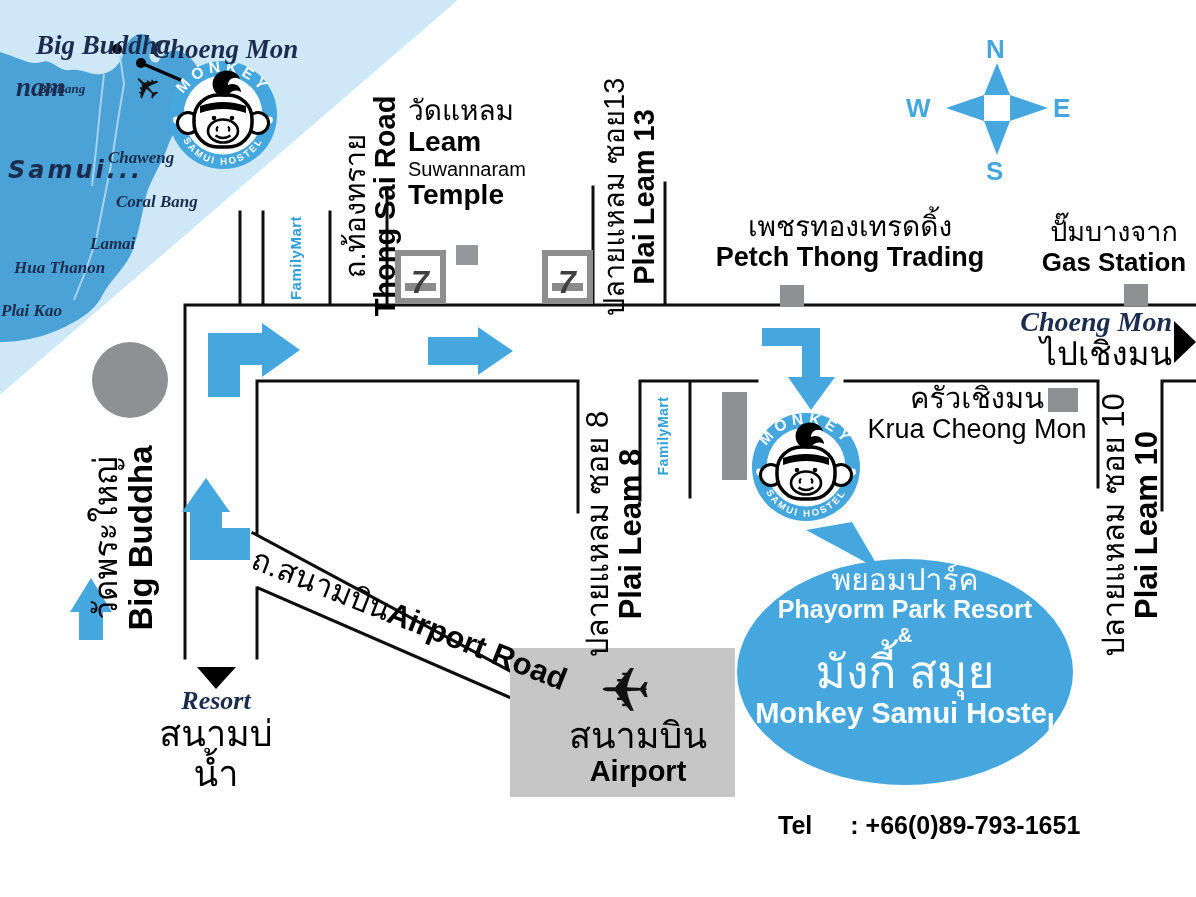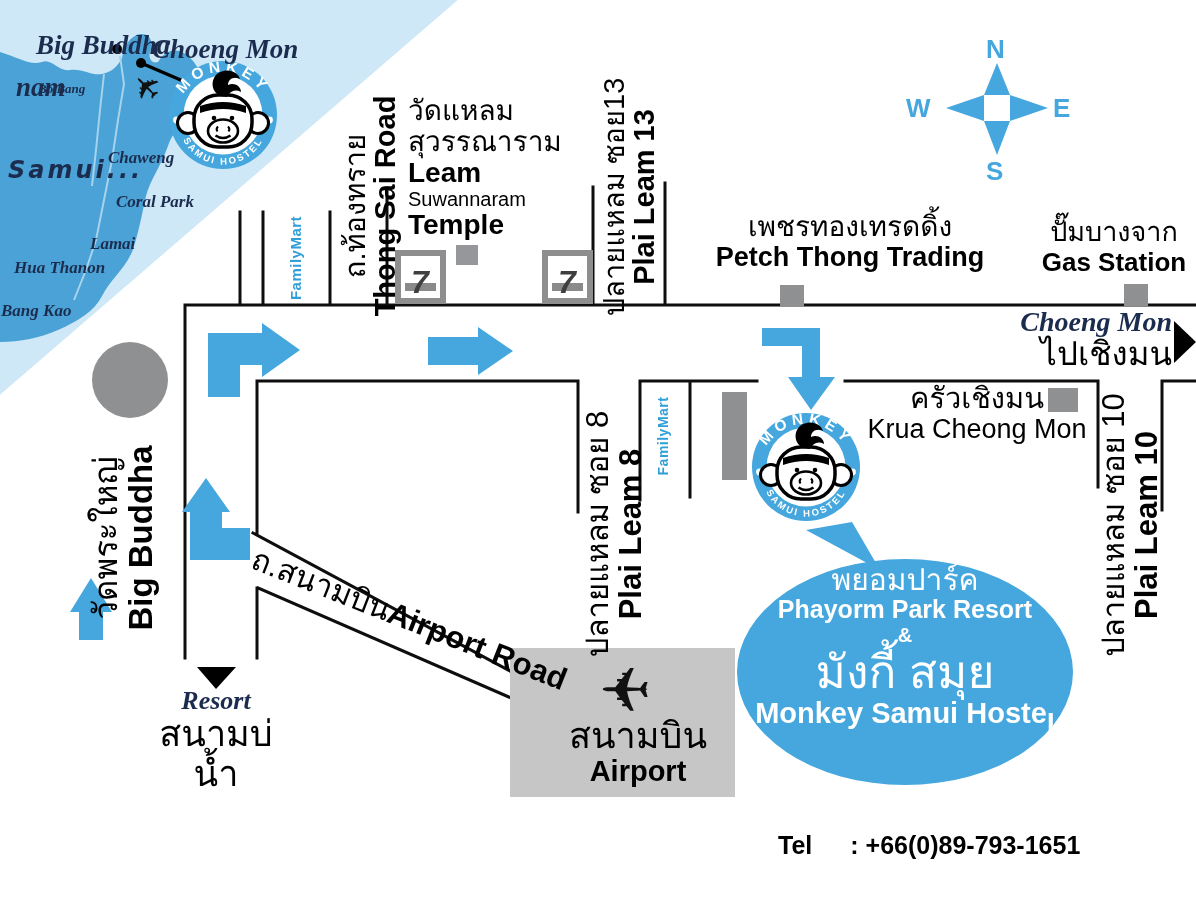--- a/index.html
+++ b/index.html
@@ -143,33 +143,32 @@
     </g>
   </g>
 </svg>
 
 <div class="ilbl" style="left:36px;top:32px;font-size:27px">Big Buddha</div>
 <div class="ilbl" style="left:152px;top:36px;font-size:27px">Choeng Mon</div>
 <div class="ilbl" style="left:16px;top:74px;font-size:27px">nam</div>
 <div class="ilbl" style="left:38px;top:82px;font-size:13px">Bo Bang</div>
 <div class="ilbl" style="left:8px;top:158px;font-size:24px;font-weight:bold;letter-spacing:3px;font-family:'DejaVu Sans',sans-serif">Samui...</div>
 <div class="ilbl" style="left:108px;top:149px;font-size:17px">Chaweng</div>
-<div class="ilbl" style="left:116px;top:193px;font-size:17px">Coral Park</div>
+<div class="ilbl" style="left:116px;top:193px;font-size:17px">Coral Bang</div>
 <div class="ilbl" style="left:90px;top:235px;font-size:17px">Lamai</div>
 <div class="ilbl" style="left:14px;top:259px;font-size:17px">Hua Thanon</div>
-<div class="ilbl" style="left:1px;top:302px;font-size:17px">Bang Kao</div>
+<div class="ilbl" style="left:1px;top:302px;font-size:17px">Plai Kao</div>
 
 <div class="clbl" style="left:986px;top:36px">N</div>
 <div class="clbl" style="left:906px;top:95px">W</div>
 <div class="clbl" style="left:1053px;top:95px">E</div>
 <div class="clbl" style="left:986px;top:158px">S</div>
 
 <div class="lbl" style="left:408px;top:96px;width:230px">
   <div style="font-size:28px">วัดแหลม</div>
-  <div style="font-size:28px">สุวรรณาราม</div>
   <div style="font-size:28px;font-weight:bold">Leam</div>
   <div style="font-size:20px;font-weight:normal">Suwannaram</div>
   <div style="font-size:28px;font-weight:bold">Temple</div>
 </div>
 
 <div class="lbl ctr" style="left:705px;top:212px;width:290px">
   <div style="font-size:28px">เพชรทองเทรดดิ้ง</div>
   <div style="font-size:27px;font-weight:bold">Petch Thong Trading</div>
 </div>
 <div class="lbl ctr" style="left:1030px;top:218px;width:168px">
@@ -220,18 +219,18 @@
 </div>
 
 <div class="lbl ctr white" style="left:737px;top:563px;width:336px">
   <div style="font-size:30px">พยอมปาร์ค</div>
   <div style="font-size:25px;font-weight:bold">Phayorm Park Resort</div>
   <div style="font-size:20px;font-weight:bold">&amp;</div>
   <div style="font-size:46px;line-height:1.15">มังกี้  สมุย</div>
   <div style="font-size:29px;font-weight:bold"><span>Monkey Samui Hoste</span><span style="display:inline-block;transform:translateY(12px)">l</span></div>
 </div>
 
-<div class="lbl" style="left:778px;top:832px;display:flex;gap:38px;font-weight:bold;font-size:25px">
+<div class="lbl" style="left:778px;top:812px;display:flex;gap:38px;font-weight:bold;font-size:25px">
   <span>Tel</span>
   <span>: +66(0)89-793-1651</span>
 </div>
 
 </div>
 
 </body></html>

